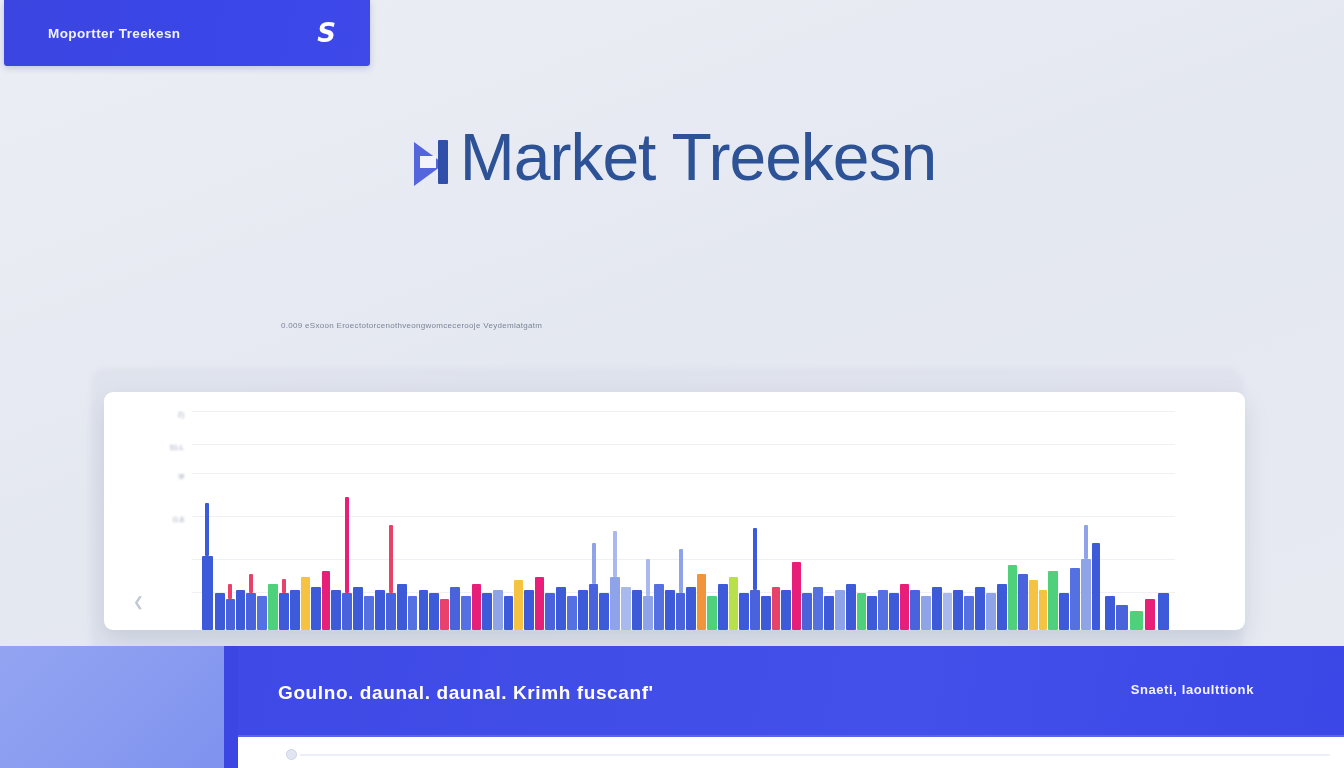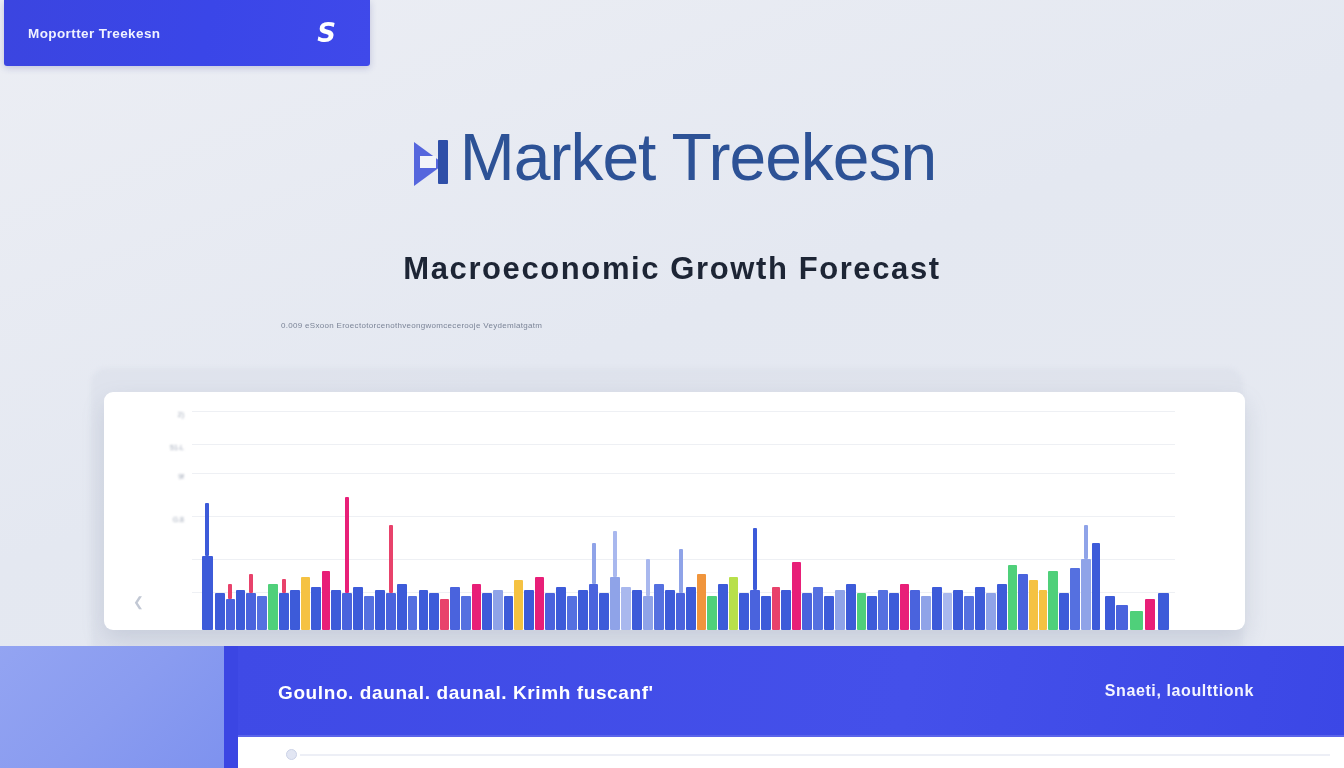--- a/index.html
+++ b/index.html
@@ -23,21 +23,21 @@
     left: 4px;
     top: 0;
     width: 366px;
     height: 66px;
     background: linear-gradient(100deg, #3b45e0 0%, #3a46e8 55%, #3f49ea 100%);
     border-radius: 0 0 3px 3px;
     box-shadow: 0 2px 7px rgba(40,50,140,.22);
     display: flex;
     align-items: center;
     justify-content: space-between;
-    padding: 0 34px 0 24px;
+    padding: 0 34px 0 44px;
   }
   .top-banner-text {
     color: #f0f2ff;
     font-size: 13.5px;
     font-weight: bold;
     letter-spacing: .4px;
     filter: blur(.45px);
     white-space: nowrap;
   }
   .top-banner-mark {
@@ -255,21 +255,21 @@
     font-weight: bold;
     letter-spacing: .6px;
     white-space: nowrap;
     filter: blur(.55px);
   }
   .bb-right {
     position: absolute;
     right: 90px;
     top: 36px;
     color: #f3f4ff;
-    font-size: 16px;
+    font-size: 13px;
     font-weight: bold;
     letter-spacing: .6px;
     white-space: nowrap;
     filter: blur(.7px);
   }
   .bb-sheet {
     position: absolute;
     left: 238px;
     top: 735px;
     width: 1106px;
@@ -307,21 +307,20 @@
 <div class="stage">
 
   <div class="hero-title">
     <span class="hero-logo">
       <span class="tri"></span>
       <span class="bar"></span>
       <span class="notch"></span>
     </span><span>Market Treekesn</span>
   </div>
 
-  <div class="hero-sub">Macroeconomic Growth Forecast</div>
 
   <div class="hero-caption">0.009 eSxoon Eroectotorcenothveongwomcecerooje Veydemlatgatm</div>
 
   <div class="card-backplate"></div>
 
   <div class="chart-card">
     <div class="y-axis">
         <div class="y-tick" style="top: 19.04px;">2)</div>
         <div class="y-tick" style="top: 52.36px;">51-L</div>
         <div class="y-tick" style="top: 80.92px;">9f</div>

